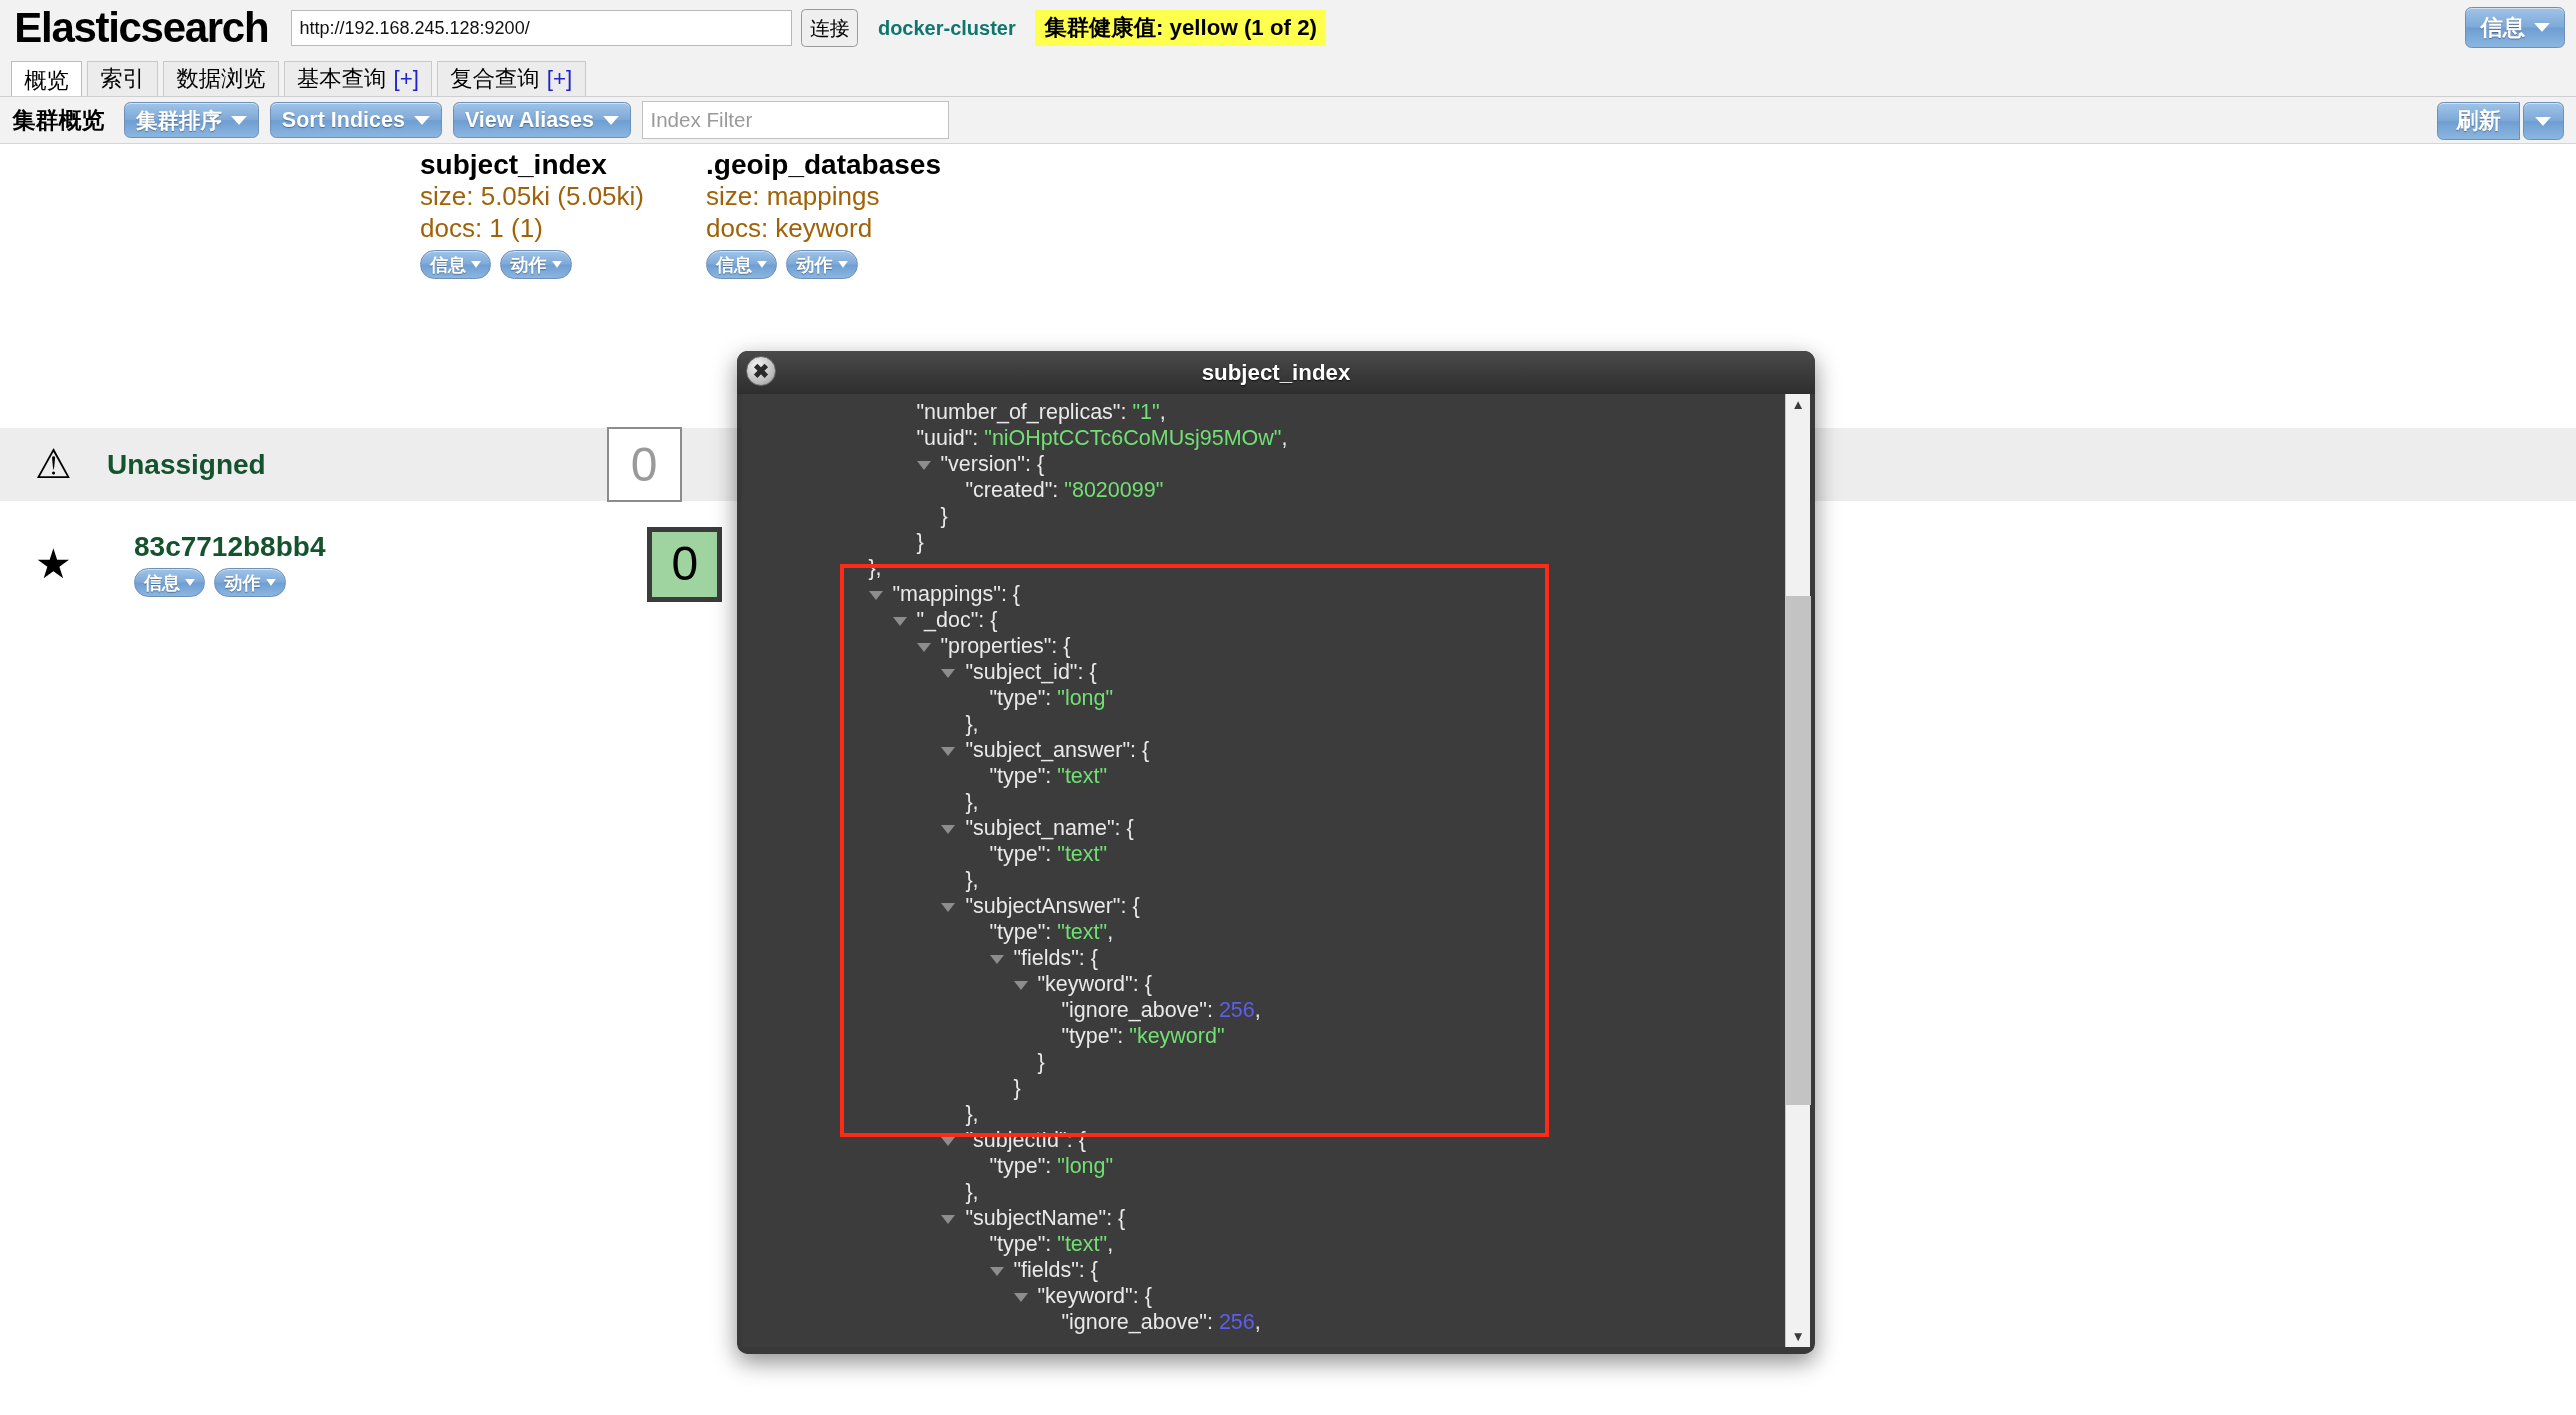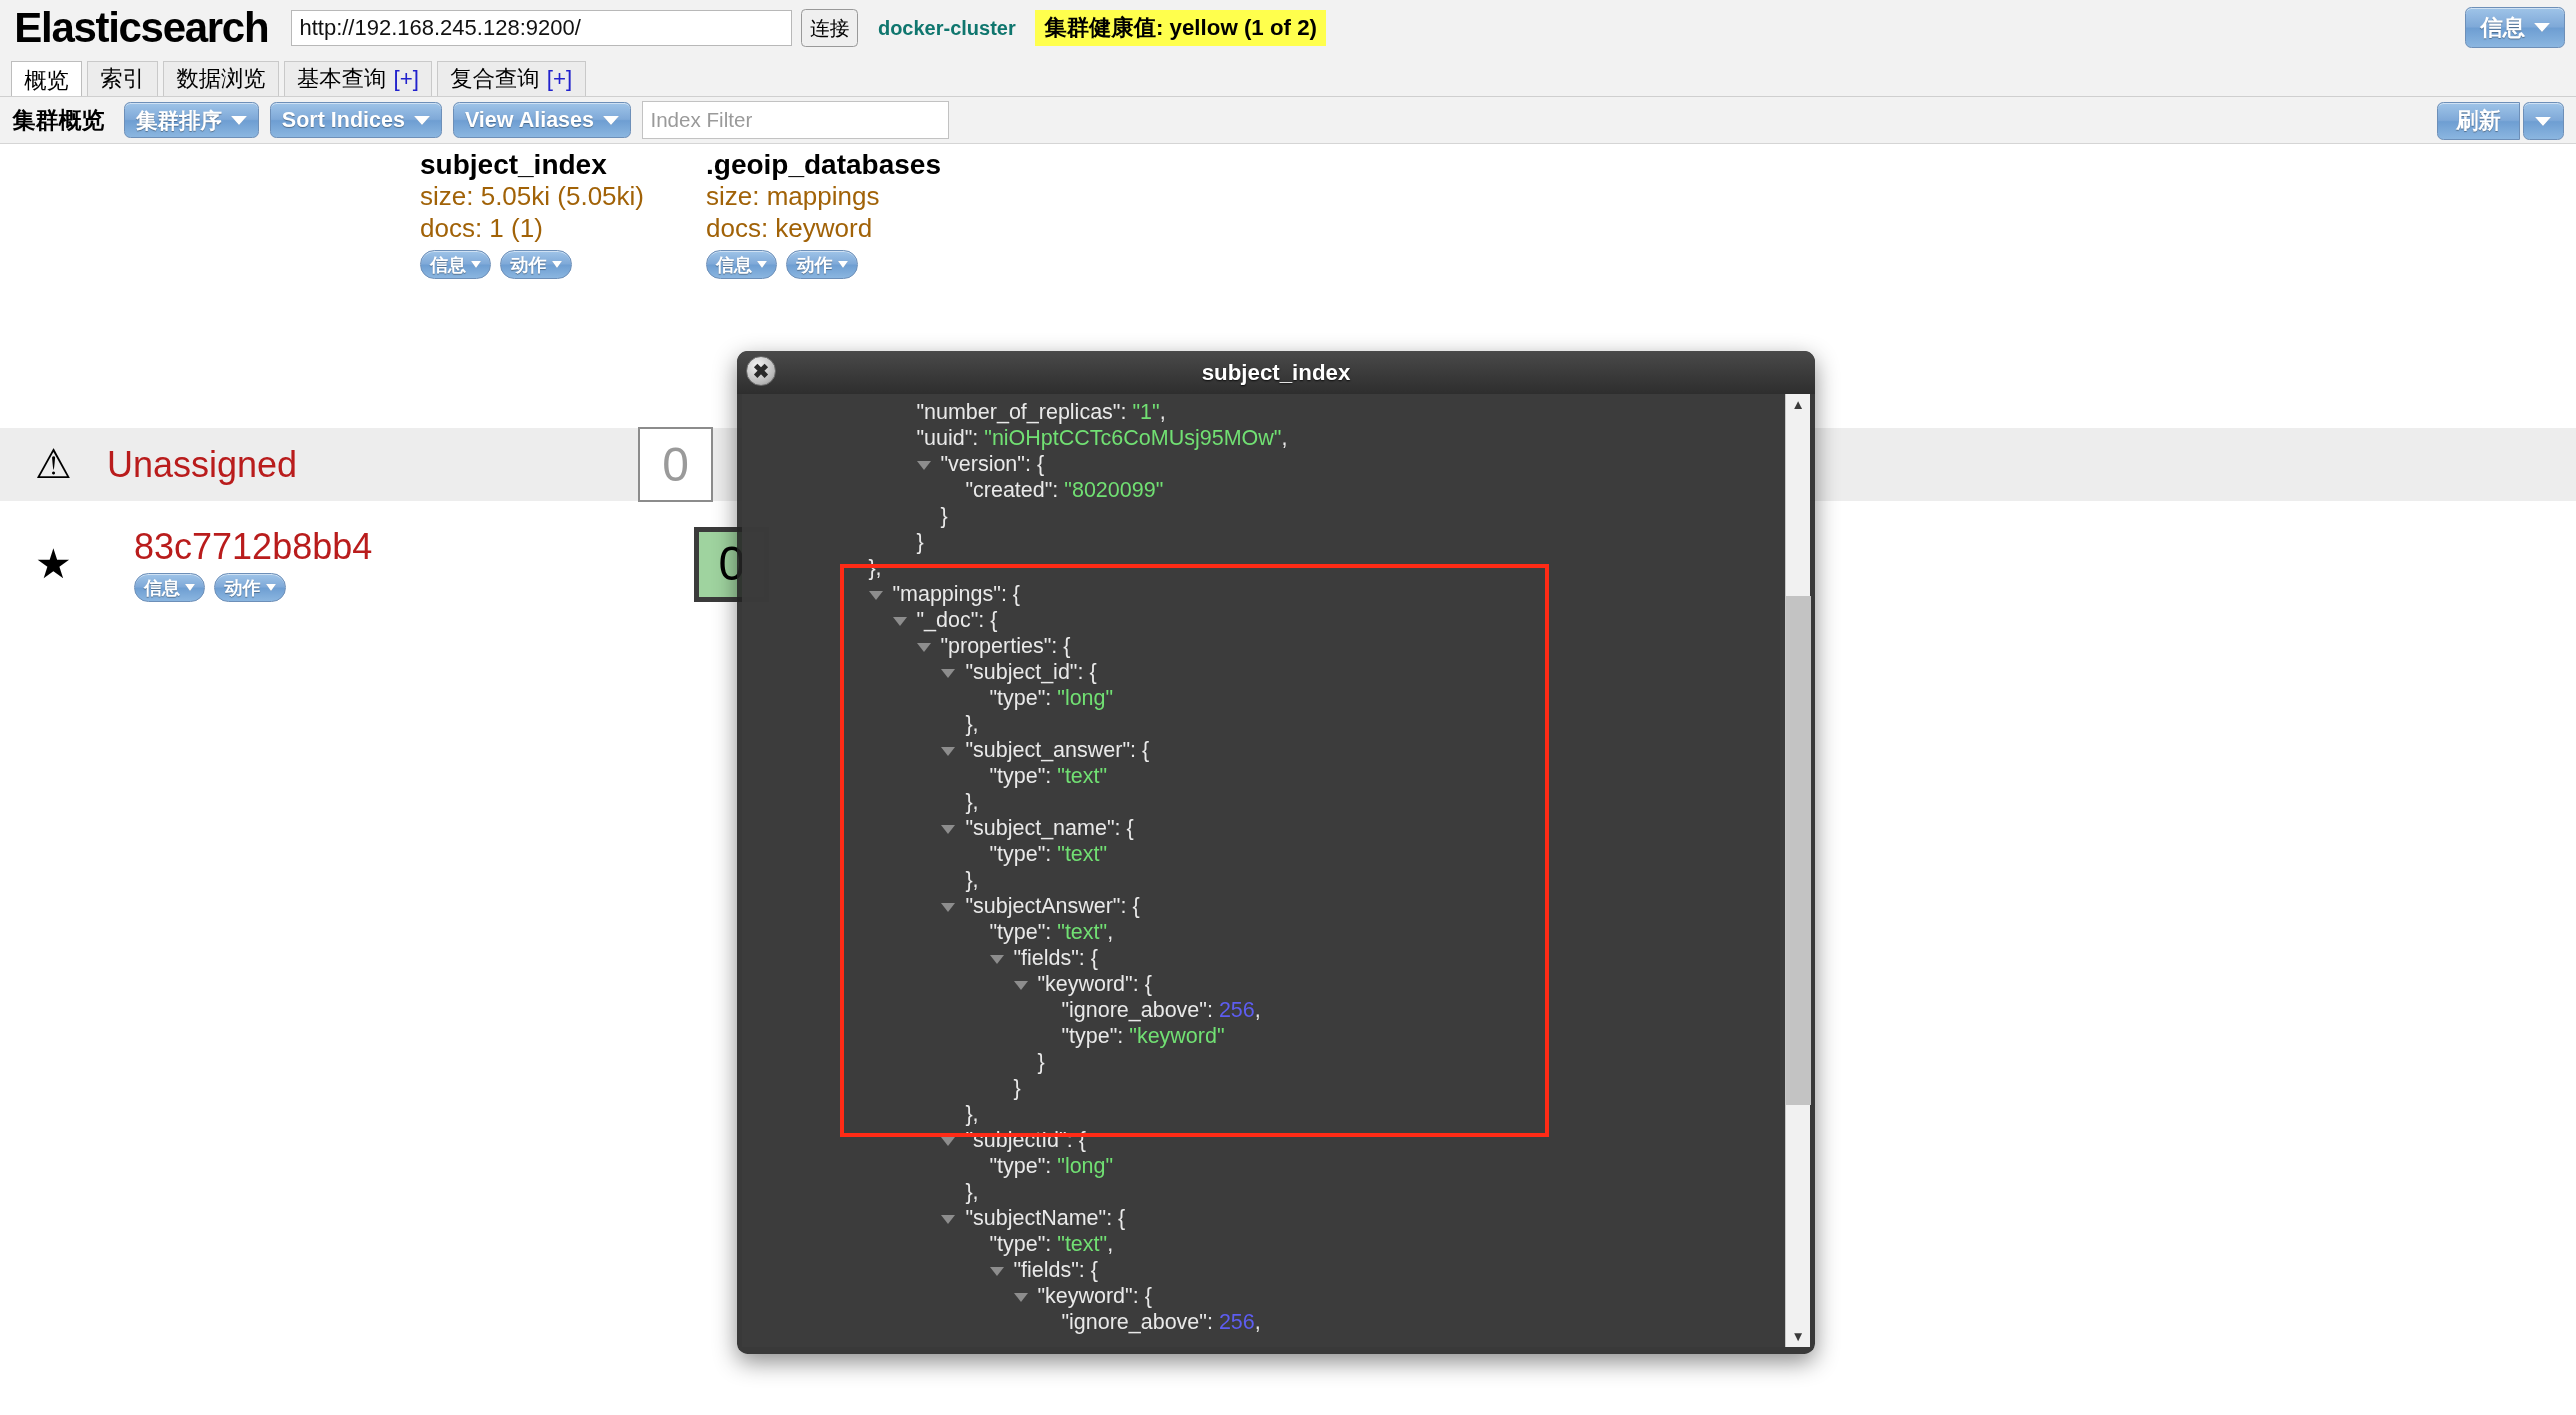--- a/index.html
+++ b/index.html
@@ -25,21 +25,21 @@
     font-weight: bold;
     letter-spacing: -1.3px;
     color: #000;
     line-height: 1;
     margin-right: 23px;
     white-space: nowrap;
   }
   #cluster-url-input {
     width: 501px;
     height: 36px;
-    font-size: 22px;
+    font-size: 18px;
     padding: 1.8px 7.2px;
     border: 1.8px solid #b8b8b8;
     background: #fff;
     color: #111;
     font-family: "Liberation Sans", sans-serif;
     border-radius: 0;
   }
   #connect-button {
     margin-left: 9px;
     height: 38px;
@@ -168,21 +168,21 @@
     height: 29px; padding: 0 9px; font-size: 18px; border-radius: 14.3px;
   }
 
   .node-row {
     position: absolute; left: 0; width: 100%;
     display: flex; align-items: center;
   }
   #unassigned-row { top: 284px; height: 73px; background: #ededed; }
   #node-row { top: 371px; height: 98px; background: #fff; }
   .node-icon { width: 107px; text-align: center; font-size: 41px; line-height: 1; color: #000; }
-  .node-label { font-size: 36px; font-weight: normal; color: #b91c1c; }
+  .node-label { font-size: 28px; font-weight: bold; color: #14532d; }
   .shard-box {
     width: 75px; height: 75px;
     display: flex; align-items: center; justify-content: center;
     font-size: 48px; line-height: 1;
   }
   #unassigned-shard {
     border: 2.7px solid #8c8c8c; color: #9a9a9a; background: #fff;
     margin-left: 341px;
   }
   #node-shard {

